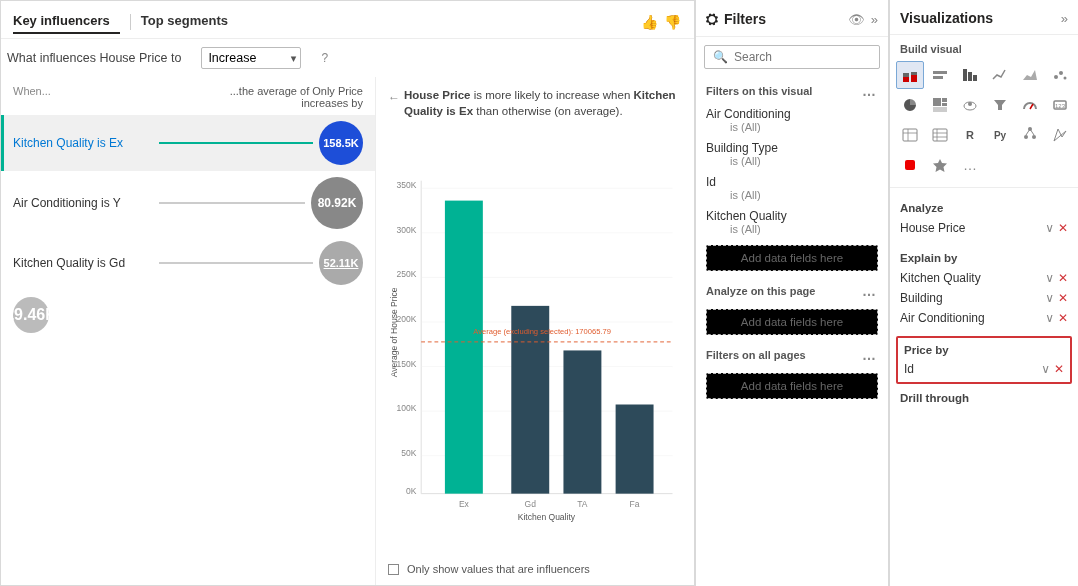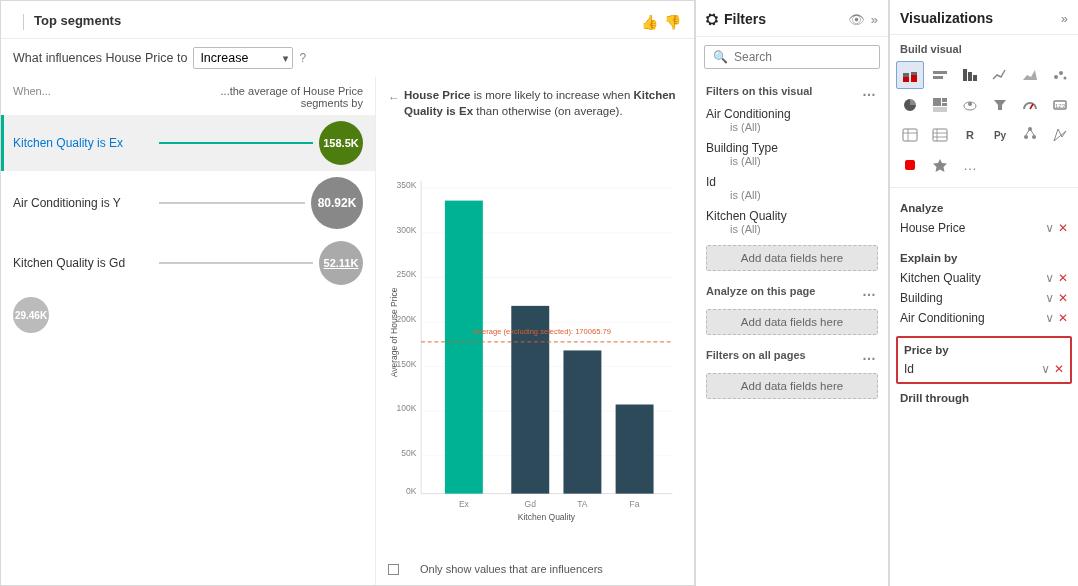--- a/index.html
+++ b/index.html
@@ -38,22 +38,22 @@
       color: #252423;
       border-bottom: 2px solid #252423;
     }
     .tab-sep { width: 1px; background: #ccc; margin: 0 10px; height: 16px; align-self: center; }
     .header-icons { display: flex; gap: 6px; }
     .header-icon { font-size: 14px; color: #888; cursor: pointer; }
 
     .question-row {
       display: flex;
       align-items: center;
-      padding: 8px 12px;
-      gap: 6px;
+      padding: 8px 6px;
+      gap: 20px;
       font-size: 12.5px;
       color: #444;
     }
     .question-label { font-size: 12.5px; color: #444; }
     .question-select {
       border: 1px solid #bbb;
       border-radius: 2px;
       padding: 3px 20px 3px 6px;
       font-size: 12.5px;
       background: #fff;
@@ -135,24 +135,24 @@
       height: 44px;
       border-radius: 50%;
       display: flex;
       align-items: center;
       justify-content: center;
       font-size: 11px;
       font-weight: 600;
       color: #fff;
       flex-shrink: 0;
     }
-    .bubble.teal { background: #4d7c0f; }
+    .bubble.teal { background: #1d4ed8; }
     .bubble.gray-lg { background: #888; width: 52px; height: 52px; font-size: 12px; }
     .bubble.gray-md { background: #aaa; width: 44px; height: 44px; text-decoration: underline; }
-    .bubble.gray-sm { background: #bbb; width: 36px; height: 36px; font-size: 10px; }
+    .bubble.gray-sm { background: #bbb; width: 36px; height: 36px; font-size: 16px; }
     .active-indicator {
       position: absolute;
       left: 0;
       top: 0;
       bottom: 0;
       width: 3px;
       background: #00b294;
     }
 
     
@@ -173,21 +173,21 @@
     }
     .chart-title-arrow { color: #888; font-size: 12px; margin-top: 1px; }
     .chart-title-text .bold { font-weight: 600; }
     .chart-svg-container {
       flex: 1;
       position: relative;
     }
     .chart-footer {
       display: flex;
       align-items: center;
-      gap: 21px;
+      gap: 8px;
       padding-top: 6px;
       font-size: 11px;
       color: #555;
     }
     .chart-footer-checkbox {
       width: 11px;
       height: 11px;
       border: 1px solid #888;
       display: inline-block;
     }
@@ -260,21 +260,21 @@
 
     .add-data-btn {
       margin: 6px 10px;
       border: 1px dashed #bbb;
       border-radius: 2px;
       padding: 6px 8px;
       font-size: 11.5px;
       color: #666;
       text-align: center;
       cursor: pointer;
-      background: #e5e5e5;
+      background: #000000;
     }
 
     .filters-scroll { overflow-y: auto; flex: 1; }
 
     
     .viz-panel {
       width: 189px;
       height: 586px;
       background: #fff;
       border-left: 1px solid #d9d9d9;
@@ -363,20 +363,21 @@
       color: #333;
       padding: 2px 0;
     }
   </style>
 </head>
 <body>
 
 <div class="left-panel">
   <div class="left-panel-header">
     <div class="tabs">
+      <div class="tab active">Key influencers</div>
       <div class="tab-sep"></div>
       <div class="tab">Top segments</div>
     </div>
     <div class="header-icons">
       <span class="header-icon">👍</span>
       <span class="header-icon">👎</span>
     </div>
   </div>
 
   <div class="question-row">
@@ -388,21 +389,21 @@
       </select>
     </div>
     <span class="question-help">?</span>
   </div>
 
   <div class="main-content">
 
     <div class="influencers-list">
       <div class="col-headers">
         <span class="col-left">When...</span>
-        <span class="col-right">...the average of House Price segments by</span>
+        <span class="col-right">...the average of Only Price increases by</span>
       </div>
 
       <div class="influencer-row active">
         <div class="active-indicator"></div>
         <div class="influencer-bar-container">
           <span class="influencer-label"><span style="color:#0078d4">Kitchen Quality is Ex</span></span>
           <div class="bar-line teal"></div>
         </div>
         <div class="bubble teal">158.5K</div>
       </div>

